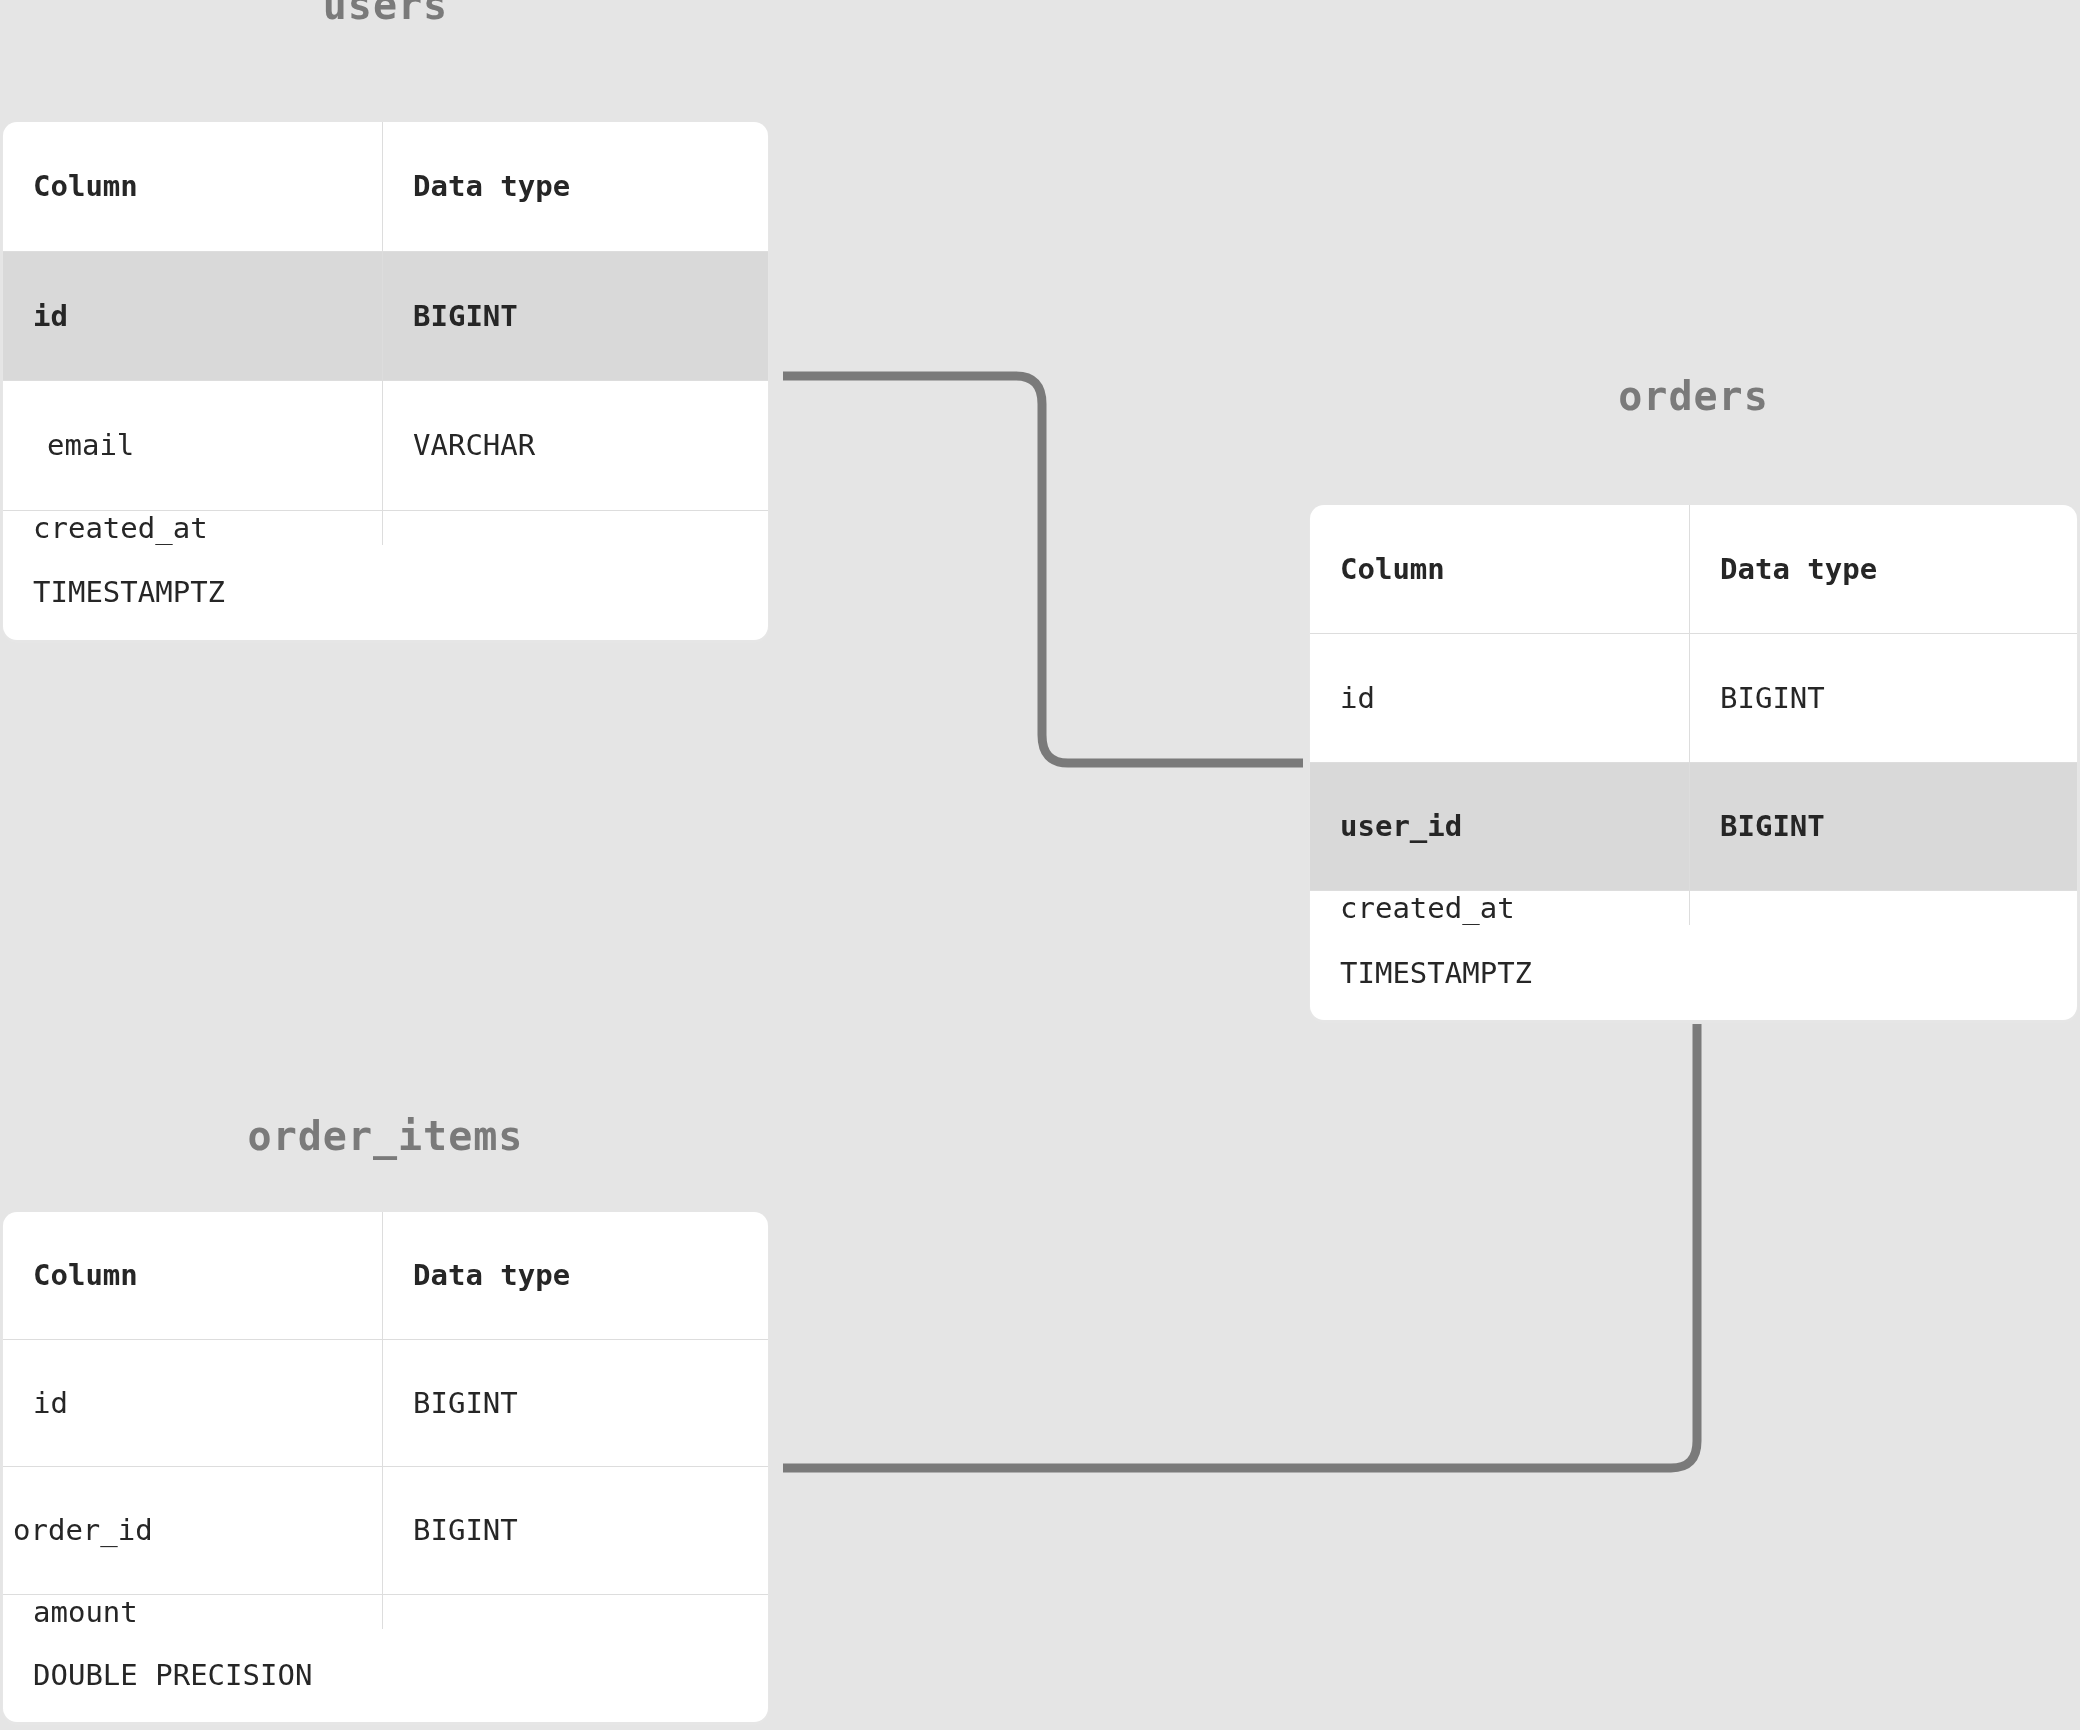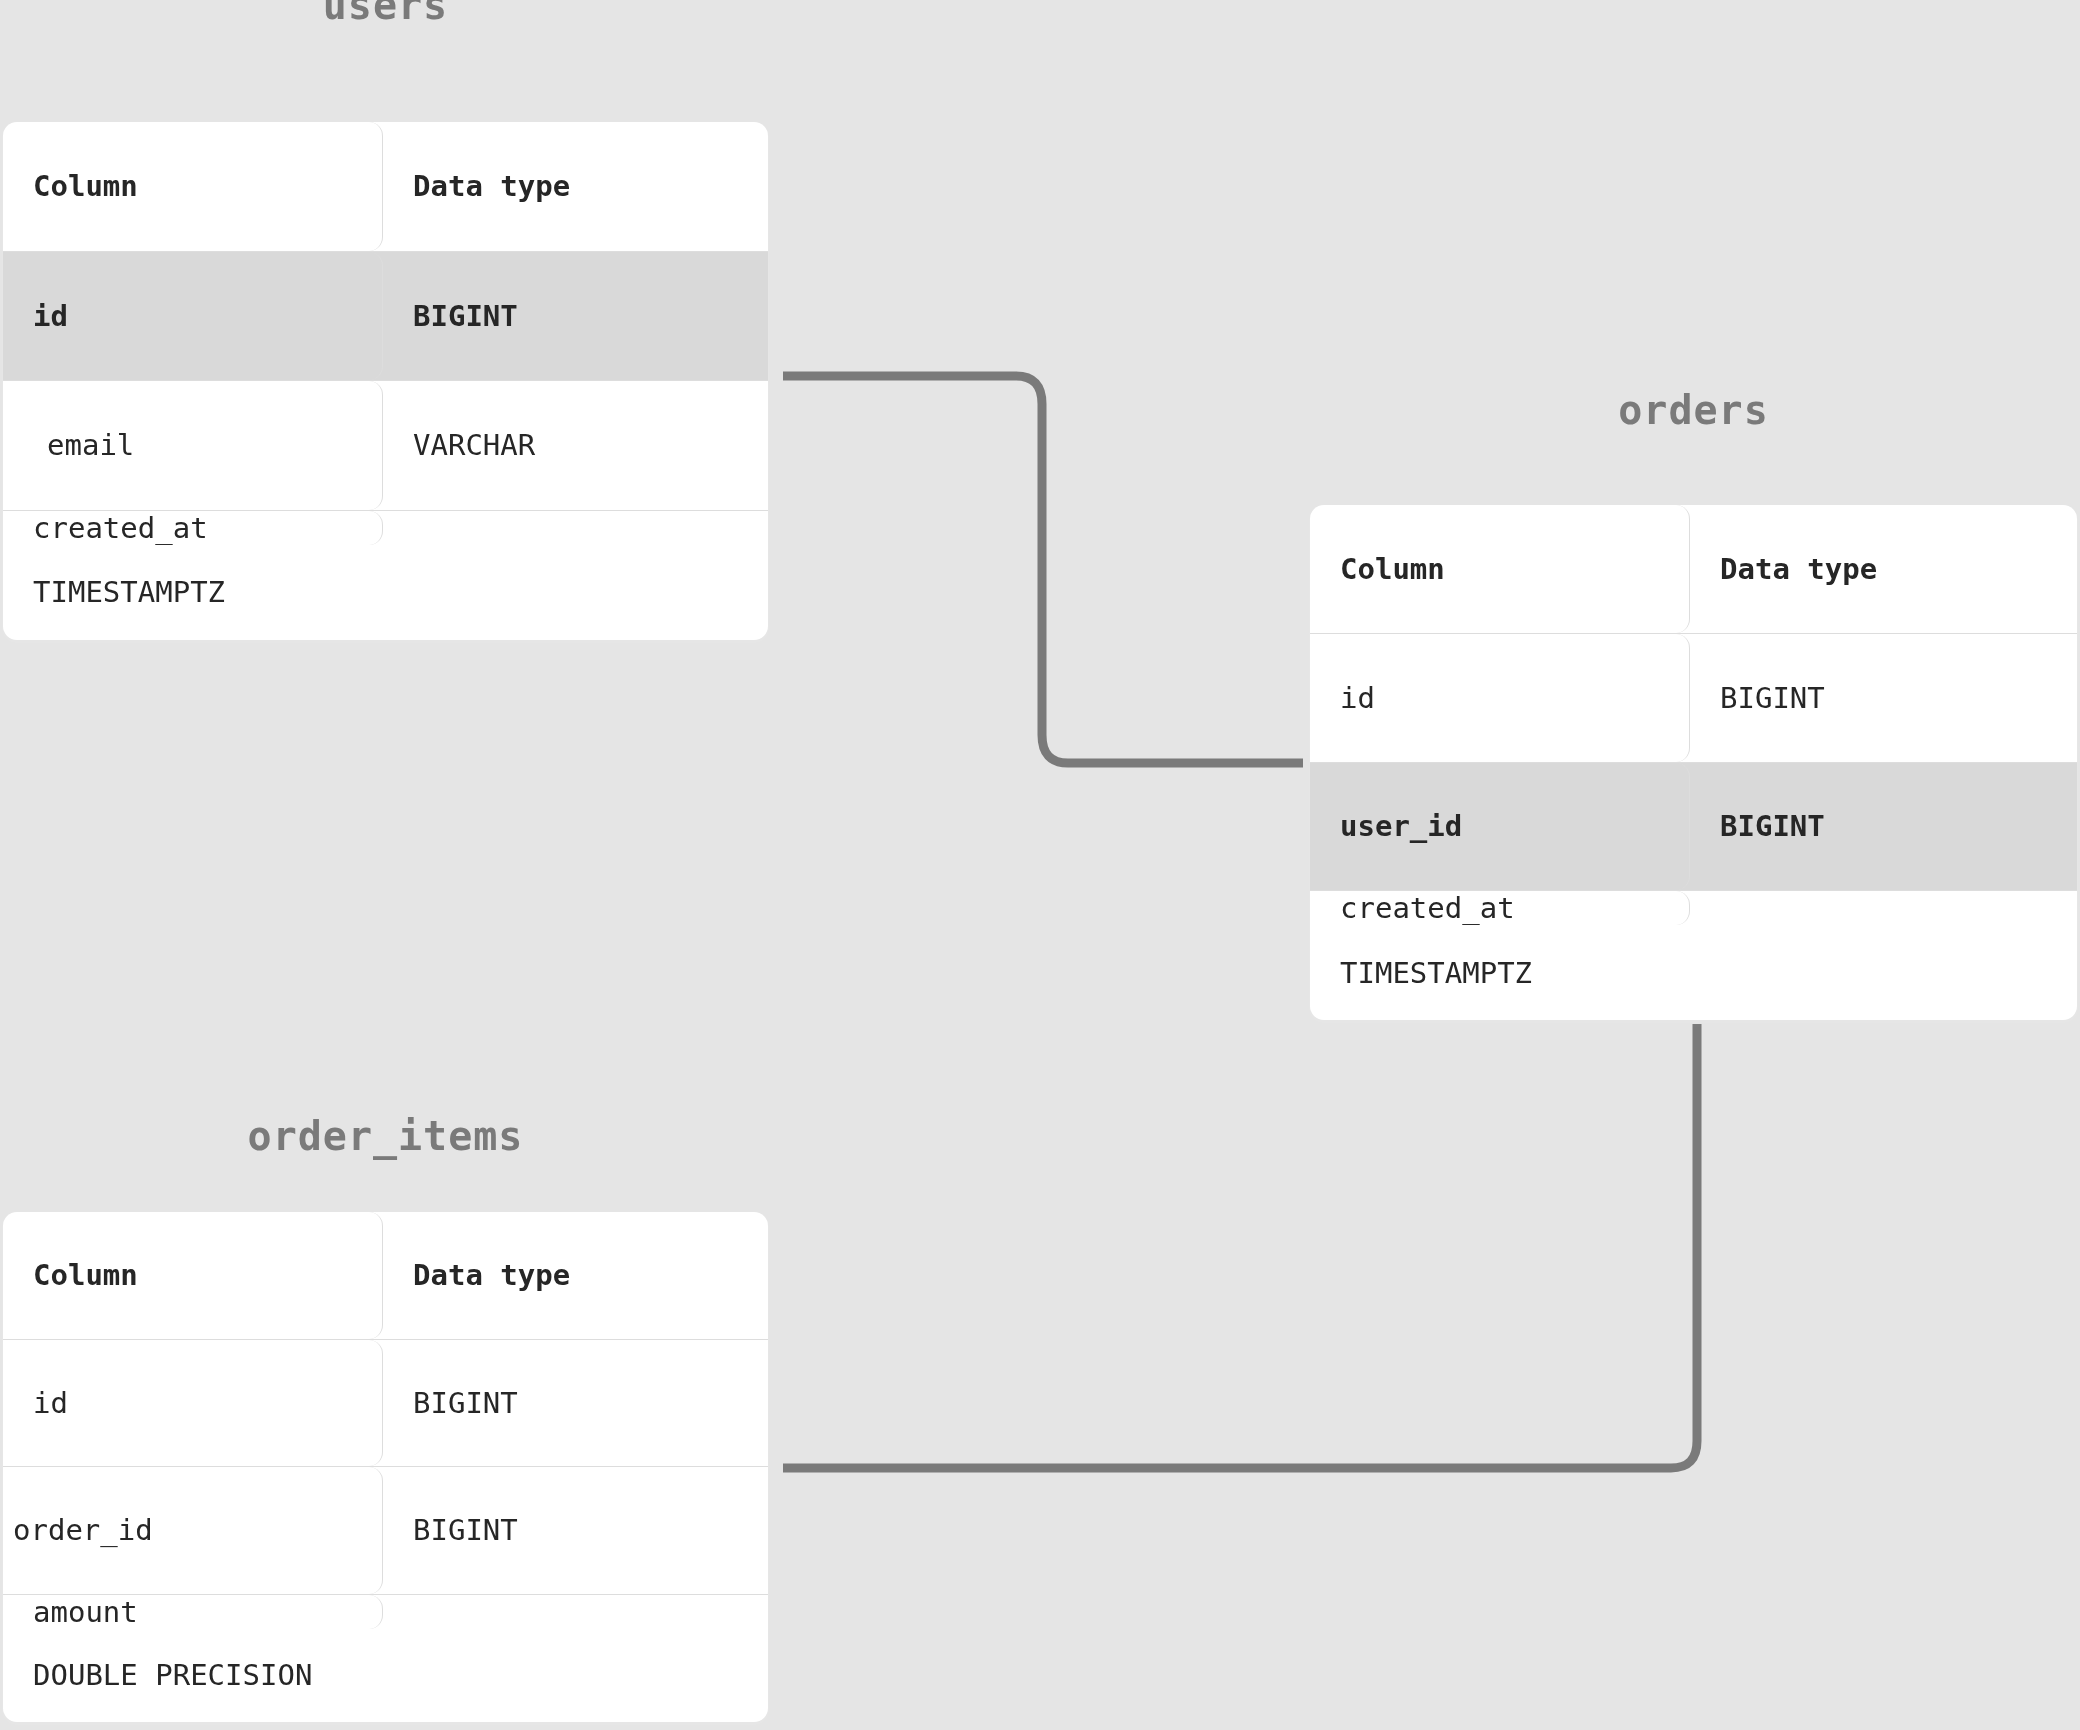--- a/index.html
+++ b/index.html
@@ -47,21 +47,21 @@
     box-sizing: border-box;
     display: flex;
     align-items: center;
     color: #262626;
     font-family: "DejaVu Sans Mono", "Liberation Mono", monospace;
     font-size: 29px;
     padding-left: 30px;
     white-space: nowrap;
     overflow: hidden;
   }
-  .cell.col-name { border-right: 1.5px solid #dddddd; border-radius: 14px; }
+  .cell.col-name { border-right: 1.5px solid #dddddd; }
   .connector-layer {
     position: absolute;
     left: 0; top: 0;
     width: 2080px; height: 1730px;
     pointer-events: none;
   }
 </style>
 </head>
 <body>
 
@@ -85,21 +85,21 @@
         </div>
         <div class="erd-row" style="height: 129.5px; border-bottom-color: rgb(221, 221, 221);">
           <div class="cell col-name" style="width: 380px; border-right-color: rgb(221, 221, 221); padding-left: 44px;">email</div>
           <div class="cell" style="flex: 1 1 0%;">VARCHAR</div>
         </div>
         <div class="erd-row" style="height: 129.5px; border-bottom-color: rgb(221, 221, 221);">
           <div class="cell col-name" style="width: 380px; border-right-color: rgb(221, 221, 221);">created_at</div>
           <div class="cell" style="flex: 1 1 0%;">TIMESTAMPTZ</div>
         </div>
       </div>
-      <div class="table-title" style="left: 1310px; top: 387px; width: 767px; color: rgb(122, 122, 122);">orders</div>
+      <div class="table-title" style="left: 1310px; top: 373px; width: 767px; color: rgb(122, 122, 122);">orders</div>
       <div class="erd-table" style="left: 1310px; top: 505px; width: 767px; height: 515px; background: rgb(255, 255, 255);">
         <div class="erd-row header" style="height: 128.75px; border-bottom-color: rgb(221, 221, 221);">
           <div class="cell col-name" style="width: 380px; border-right-color: rgb(221, 221, 221);">Column</div>
           <div class="cell" style="flex: 1 1 0%;">Data type</div>
         </div>
         <div class="erd-row" style="height: 128.75px; border-bottom-color: rgb(221, 221, 221);">
           <div class="cell col-name" style="width: 380px; border-right-color: rgb(221, 221, 221);">id</div>
           <div class="cell" style="flex: 1 1 0%;">BIGINT</div>
         </div>
         <div class="erd-row highlight" style="height: 128.75px; border-bottom-color: rgb(221, 221, 221); background: rgb(217, 217, 217);">

